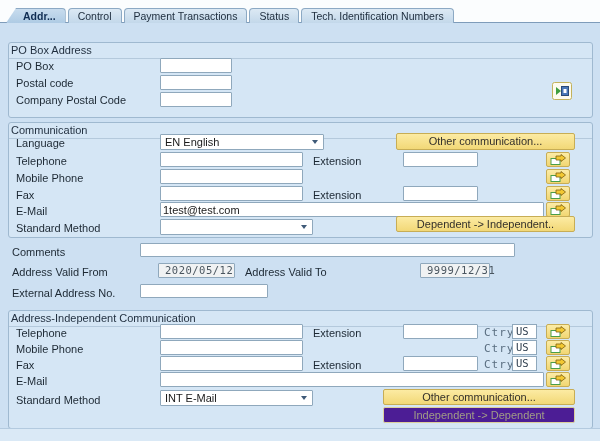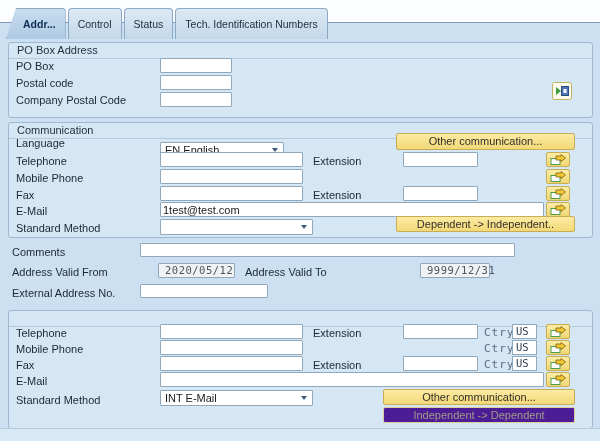--- a/index.html
+++ b/index.html
@@ -6,35 +6,35 @@
   body{
     width:600px;height:441px;position:relative;overflow:hidden;
     font-family:"Liberation Sans", sans-serif;
     background:#cde0f2;
     font-size:11px;color:#1c2833;
   }
   
   .topstrip{position:absolute;left:0;top:0;width:600px;height:22px;background:#fbfdfe;border-bottom:1px solid #7e9cba;}
   .tabs{position:absolute;left:6px;top:8px;display:flex;gap:2px;align-items:flex-end;}
   .tab{
-    height:14px;line-height:14px;padding:8px 9px;
+    height:14px;line-height:14px;padding:0 9px;
     background:linear-gradient(#dce9f4,#c3d8ea);
     border:1px solid #8ca9c4;border-bottom:none;
     border-radius:4px 4px 0 0;
     font-size:10.5px;color:#1d2c3c;white-space:nowrap;cursor:default;
   }
   .tab.active{
     background:linear-gradient(#c8dcee,#aecbe4);
     font-weight:bold;color:#0f2c52;
     clip-path:polygon(10px 0,100% 0,100% 100%,0 100%);
     padding-left:16px;
   }
   
   .gbox{position:absolute;background:#d5e6f5;border:1px solid #9fb9d0;border-radius:3px;}
-  .gtitle{position:absolute;left:8px;top:1px;height:26px;line-height:13px;color:#1f2d3d;}
+  .gtitle{position:absolute;left:2px;top:1px;height:26px;line-height:13px;color:#1f2d3d;}
   .gdivider{position:absolute;left:0;right:0;top:15px;border-top:1px solid #b4c9dc;}
   
   .lbl{position:absolute;height:13px;line-height:13px;color:#1c2833;white-space:nowrap;}
   .inp{
     position:absolute;box-sizing:border-box;height:15px;
     background:#fff;border:1px solid #8fa8bc;border-radius:1px;
     font-family:"Liberation Sans", sans-serif;font-size:11px;color:#1a1a1a;
     padding:0 2px;margin:0;
   }
   .ro{
@@ -77,20 +77,21 @@
   .iconbtn-plain{position:absolute;cursor:default;}
   .bottomstrip{position:absolute;left:0;top:428px;width:600px;height:13px;background:#dae9f6;border-top:1px solid #b3cadf;}
 </style>
 </head>
 <body>
 
 <div class="topstrip"></div>
 <div class="tabs">
   <div class="tab active">Addr...</div>
   <div class="tab">Control</div>
+  <div class="tab">Payment Transactions</div>
   <div class="tab">Status</div>
   <div class="tab">Tech. Identification Numbers</div>
 </div>
 
 <div class="gbox" style="left:8px;top:42px;width:583px;height:74px;">
   <div class="gtitle">PO Box Address</div>
   <div class="gdivider"></div>
 </div>
 <div class="lbl" style="left:16px;top:60px;">PO Box</div>
 <input class="inp" style="left: 160px; top: 58px; width: 72px;" value="">
@@ -106,21 +107,21 @@
     <rect x="11.5" y="7" width="3" height="4" fill="#ffffff"></rect>
   </svg>
 </div>
 
 <div class="gbox" style="left:8px;top:122px;width:583px;height:114px;">
   <div class="gtitle">Communication</div>
   <div class="gdivider"></div>
 </div>
 
 <div class="lbl" style="left:16px;top:137px;">Language</div>
-<div class="dd" style="left:160px;top:142px;width:124px;">
+<div class="dd" style="left:160px;top:134px;width:164px;">
   <span class="dd-text">EN English</span>
   <span class="dd-arrow"></span>
 </div>
 <div class="btn" style="left:396px;top:133px;width:179px;">Other communication...</div>
 
 <div class="lbl" style="left:16px;top:155px;">Telephone</div>
 <input class="inp" style="left: 160px; top: 152px; width: 143px;" value="">
 <div class="lbl" style="left:313px;top:155px;">Extension</div>
 <input class="inp" style="left: 403px; top: 152px; width: 75px;" value="">
 <div class="ibtn" style="left:546px;top:152px;">
@@ -171,20 +172,21 @@
 
 <div class="lbl" style="left:12px;top:266px;">Address Valid From</div>
 <div class="ro" style="left:158px;top:263px;width:77px;">2020/05/12</div>
 <div class="lbl" style="left:245px;top:266px;">Address Valid To</div>
 <div class="ro" style="left:420px;top:263px;width:70px;">9999/12/31</div>
 
 <div class="lbl" style="left:12px;top:287px;">External Address No.</div>
 <input class="inp" style="left: 140px; top: 284px; width: 128px; height: 14px;" value="">
 
 <div class="gbox" style="left:8px;top:310px;width:583px;height:117px;">
+  <div class="gtitle">Address-Independent Communication</div>
   <div class="gdivider"></div>
 </div>
 
 <div class="lbl" style="left:16px;top:327px;">Telephone</div>
 <input class="inp" style="left: 160px; top: 324px; width: 143px;" value="">
 <div class="lbl" style="left:313px;top:327px;">Extension</div>
 <input class="inp" style="left: 403px; top: 324px; width: 75px;" value="">
 <div class="mono-lbl" style="left:484px;top:326px;">Ctry</div>
 <div class="ctry-val" style="left:512px;top:324px;width:25px;">US</div>
 <div class="ibtn" style="left:546px;top:324px;">

